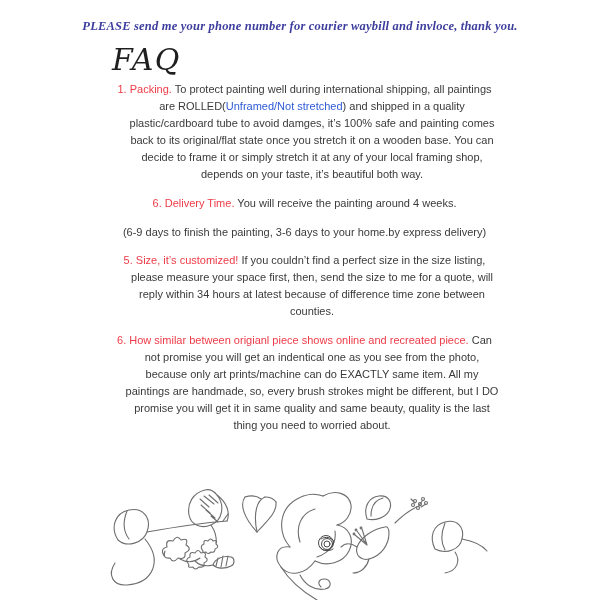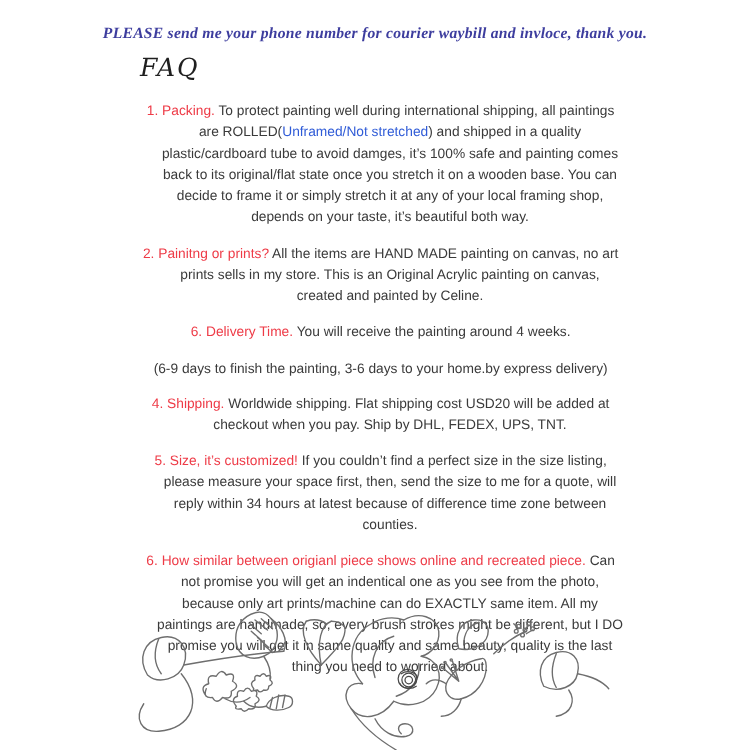--- a/index.html
+++ b/index.html
@@ -19,21 +19,21 @@
     font-weight:600;
     font-size:12.5px;
     letter-spacing:0.2px;
     color:#3d3d9e;
   }
   .faq-title{
     position:absolute;
     top:42px;left:112px;
     font-family:"DejaVu Serif", serif;
     font-style:italic;
-    font-size:20px;
+    font-size:30px;
     letter-spacing:1.5px;
     color:#1f1f1f;
   }
   .faq-list{
     position:absolute;
     top:81px;left:110px;
     width:389px;
     font-size:11px;
     line-height:17px;
     color:#3a3a3a;
@@ -59,27 +59,25 @@
 <div class="page">
 
   <div class="notice">PLEASE send me your phone number for courier waybill and invloce, thank you.</div>
 
   <div class="faq-title">FAQ</div>
 
   <div class="faq-list">
 
     <p class="item"><span class="head">1. Packing.</span> <span>To protect painting well during international shipping, all paintings are ROLLED(</span><span class="link">Unframed/Not stretched</span><span>) and shipped in a quality plastic/cardboard tube to avoid damges, it’s 100% safe and painting comes back to its original/flat state once you stretch it on a wooden base. You can decide to frame it or simply stretch it at any of your local framing shop, depends on your taste, it’s beautiful both way.</span></p>
 
-    <p class="item"><span class="head">2. Painitng or prints?</span> <span>All the items are HAND MADE painting on canvas, no art prints sells in my store. This is an Original Acrylic painting on canvas, created and painted by Celine.</span></p>
 
     <p class="item"><span class="head">6. Delivery Time.</span> <span>You will receive the painting around 4 weeks.</span></p>
       <div class="note">(6-9 days to finish the painting, 3-6 days to your home.by express delivery)</div>
       <p></p>
 
-    <p class="item"><span class="head">4. Shipping.</span> <span>Worldwide shipping. Flat shipping cost USD20 will be added at checkout when you pay. Ship by DHL, FEDEX, UPS, TNT.</span></p>
 
     <p class="item"><span class="head">5. Size, it’s customized!</span> <span>If you couldn’t find a perfect size in the size listing, please measure your space first, then, send the size to me for a quote, will reply within 34 hours at latest because of difference time zone between counties.</span></p>
 
     <p class="item"><span class="head">6. How similar between origianl piece shows online and recreated piece.</span> <span>Can not promise you will get an indentical one as you see from the photo, because only art prints/machine can do EXACTLY same item. All my paintings are handmade, so, every brush strokes might be different, but I DO promise you will get it in same quality and same beauty, quality is the last thing you need to worried about.</span></p>
 
   </div>
 
   <div class="floral">
     <svg viewBox="0 0 390 113" xmlns="http://www.w3.org/2000/svg">
       <g fill="none" stroke="#6e6e6e" stroke-width="1.1" stroke-linecap="round" stroke-linejoin="round">

